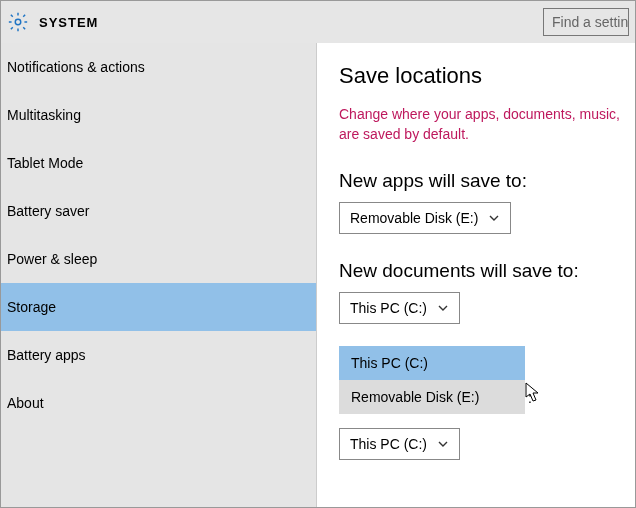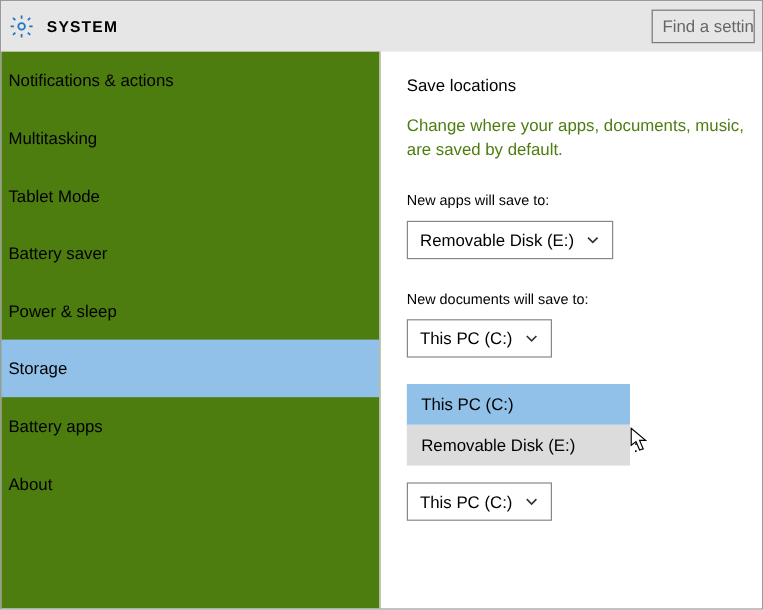--- a/index.html
+++ b/index.html
@@ -43,53 +43,53 @@
     overflow: hidden;
     white-space: nowrap;
   }
   .body {
     display: flex;
     height: calc(100% - 42px);
   }
   .sidebar {
     width: 316px;
     border-right: 1px solid #ccc;
-    background: #4d7c0f;
+    background: #e5e5e5;
   }
   .sidebar-item {
     height: 48px;
     display: flex;
     align-items: center;
     padding: 0 6px;
     font-size: 14px;
     cursor: default;
   }
   .sidebar-item.selected {
     background: #91c0e8;
   }
   .main {
     flex: 1;
     padding: 16px 0 0 22px;
     overflow: hidden;
     white-space: nowrap;
   }
   .page-title {
-    font-size: 14px;
+    font-size: 22px;
     font-weight: 400;
     margin: 4px 0 16px 0;
   }
   .page-desc {
     font-size: 14px;
-    color: #4d7c0f;
+    color: #be185d;
     margin-bottom: 26px;
     line-height: 1.4;
     white-space: normal;
   }
   .field-label {
-    font-size: 12px;
+    font-size: 19px;
     margin-bottom: 10px;
   }
   .dropdown {
     display: inline-flex;
     align-items: center;
     border: 1px solid #888;
     height: 32px;
     padding: 0 10px;
     gap: 10px;
     background: #fff;

